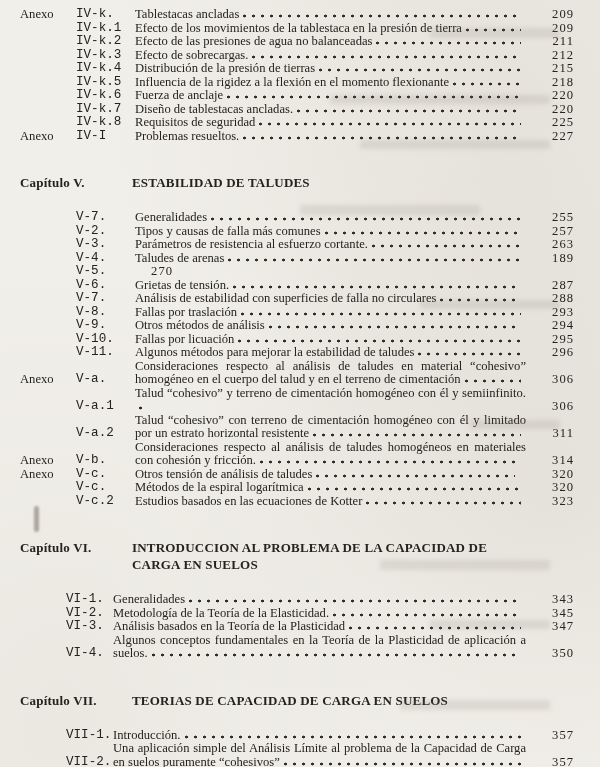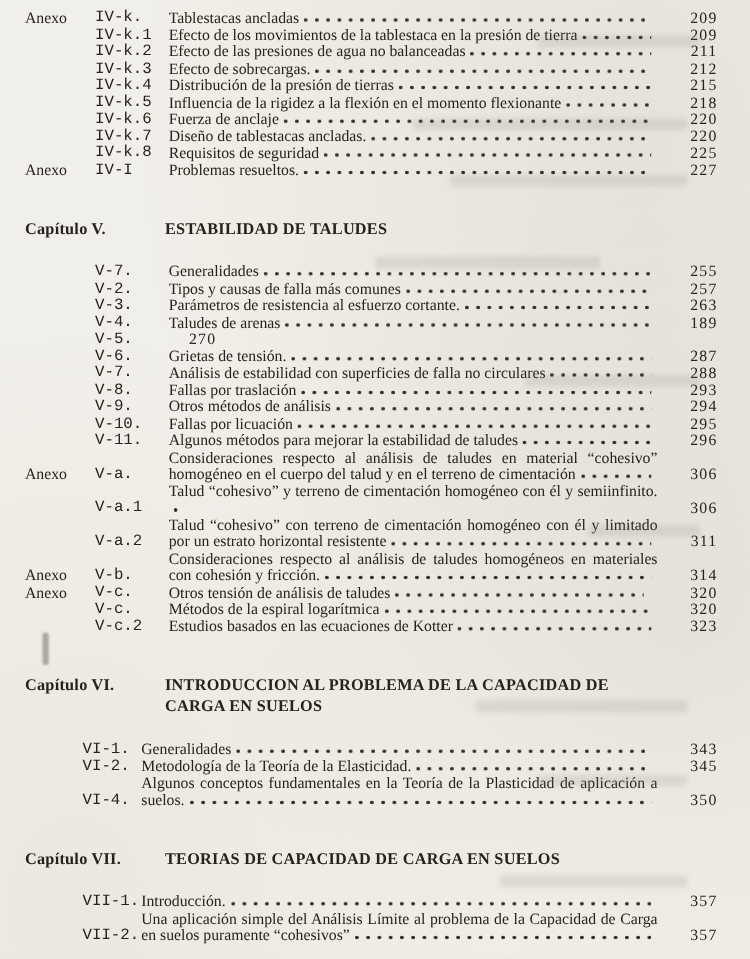--- a/index.html
+++ b/index.html
@@ -261,20 +261,26 @@
           <span class="pagenum">343</span>
         </div>
         <div class="row">
           <span class="prefix"></span>
           <span class="num">VI-2.</span>
           <span class="body"><span class="title">Metodología de la Teoría de la Elasticidad.</span><span class="leader" style="width: 187.938px;"></span></span>
           <span class="pagenum">345</span>
         </div>
         <div class="row">
           <span class="prefix"></span>
+          <span class="num">VI-3.</span>
+          <span class="body"><span class="title">Análisis basados en la Teoría de la Plasticidad</span><span class="leader" style="width: 171.828px;"></span></span>
+          <span class="pagenum">347</span>
+        </div>
+        <div class="row">
+          <span class="prefix"></span>
           <span class="num">VI-4.</span>
           <span class="body"><span class="title">Algunos conceptos fundamentales en la Teoría de la Plasticidad de aplicación a suelos.</span><span class="leader" style="width: 369.359px;"></span></span>
           <span class="pagenum">350</span>
         </div>
       </div>
       <div class="heading">
         <span class="heading-label">Capítulo VII.</span>
         <span class="heading-title">TEORIAS DE CAPACIDAD DE CARGA EN SUELOS</span>
       </div>
       <div class="toc-section narrow">

